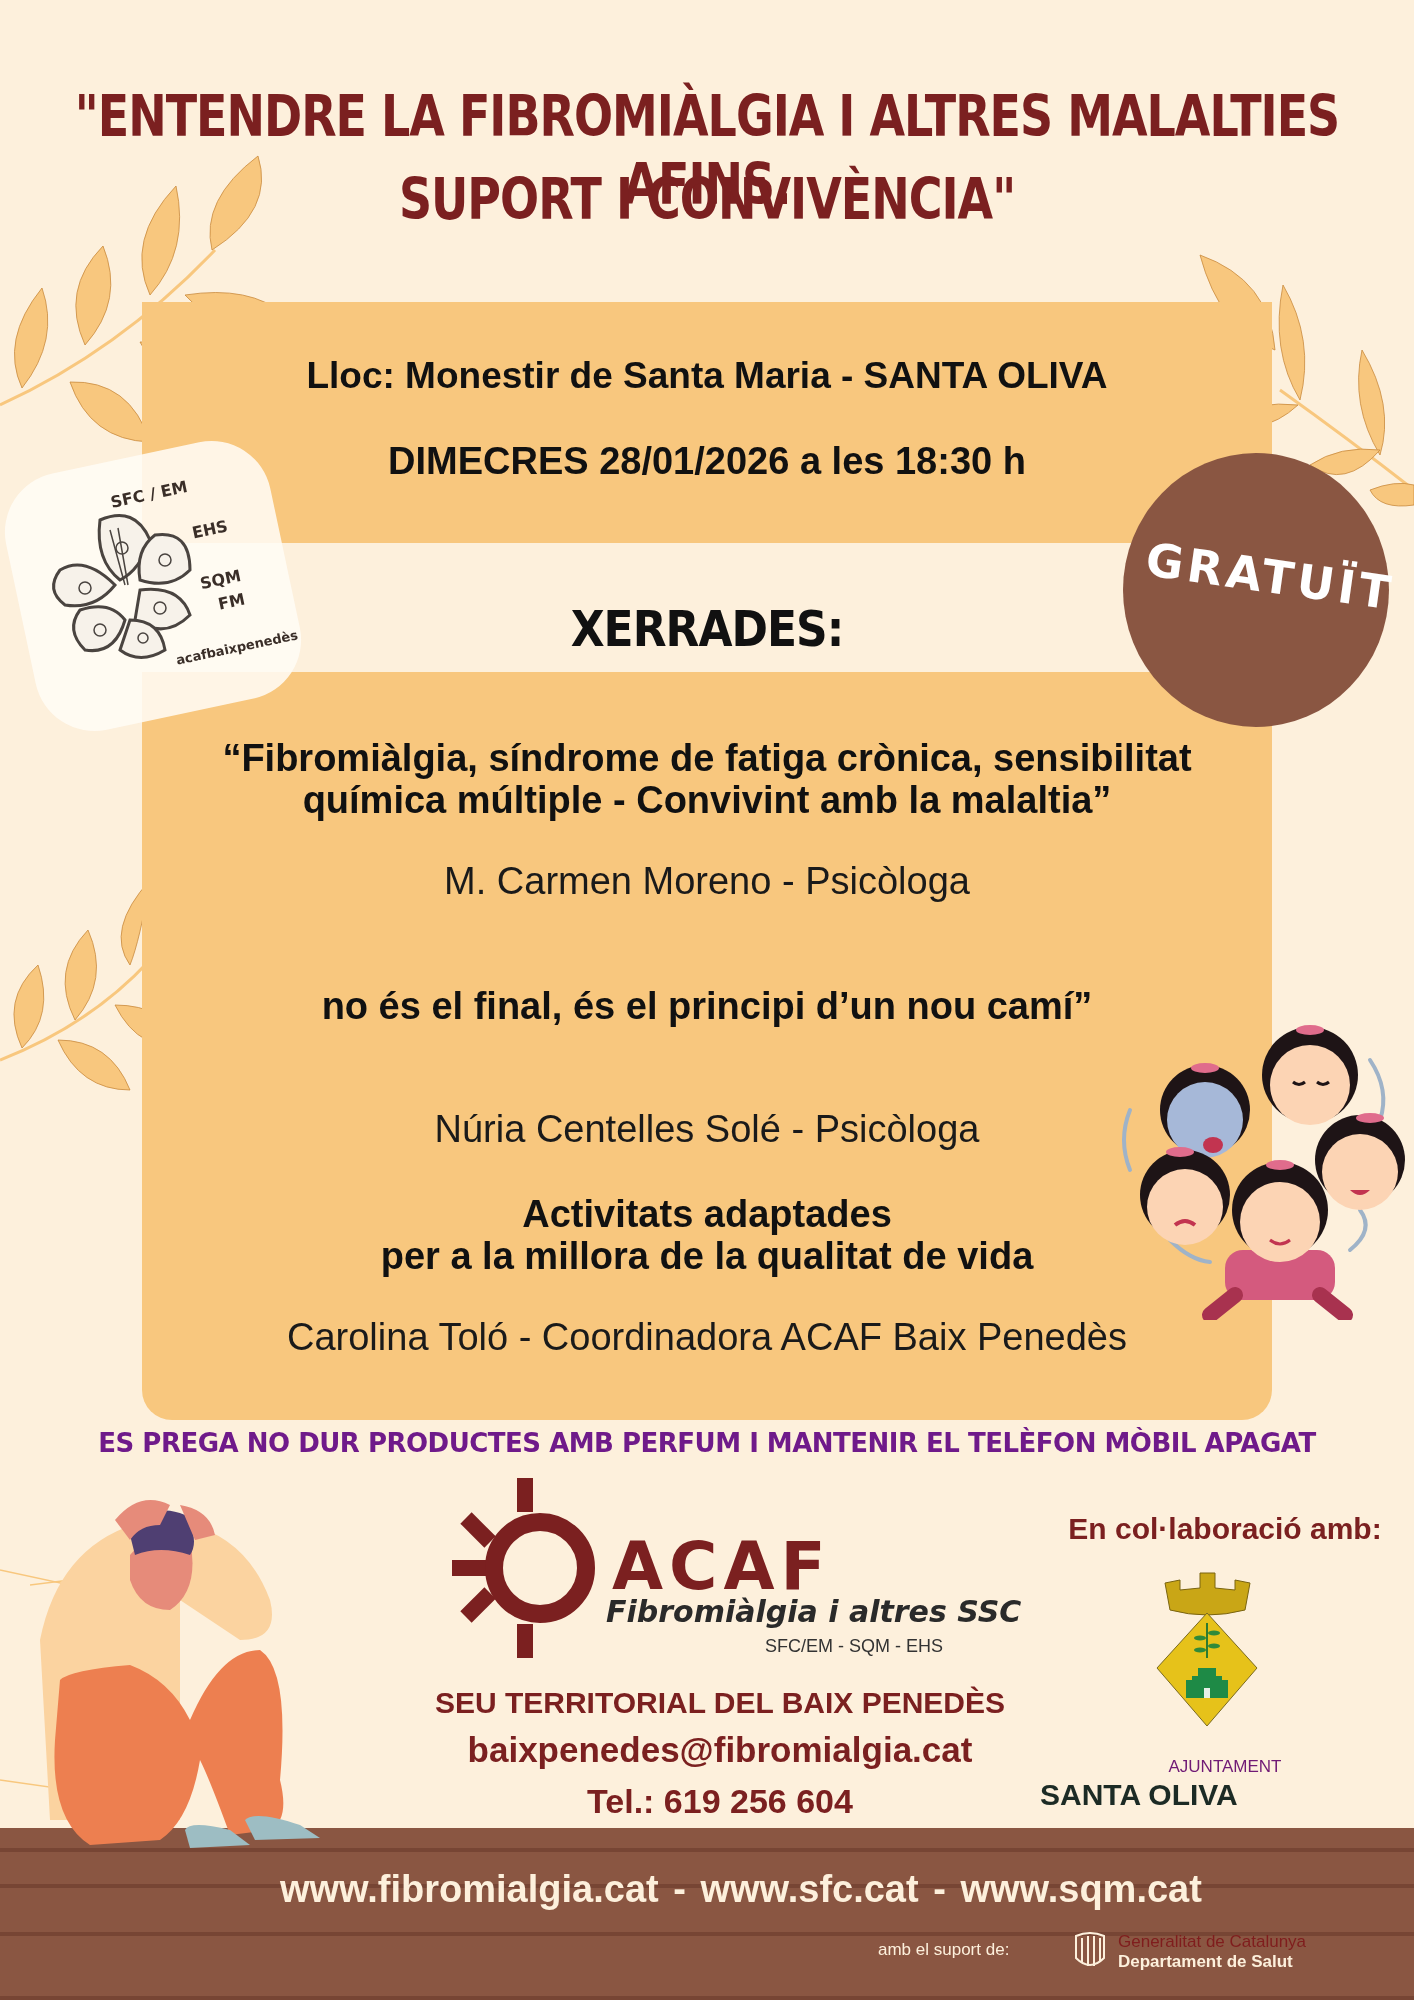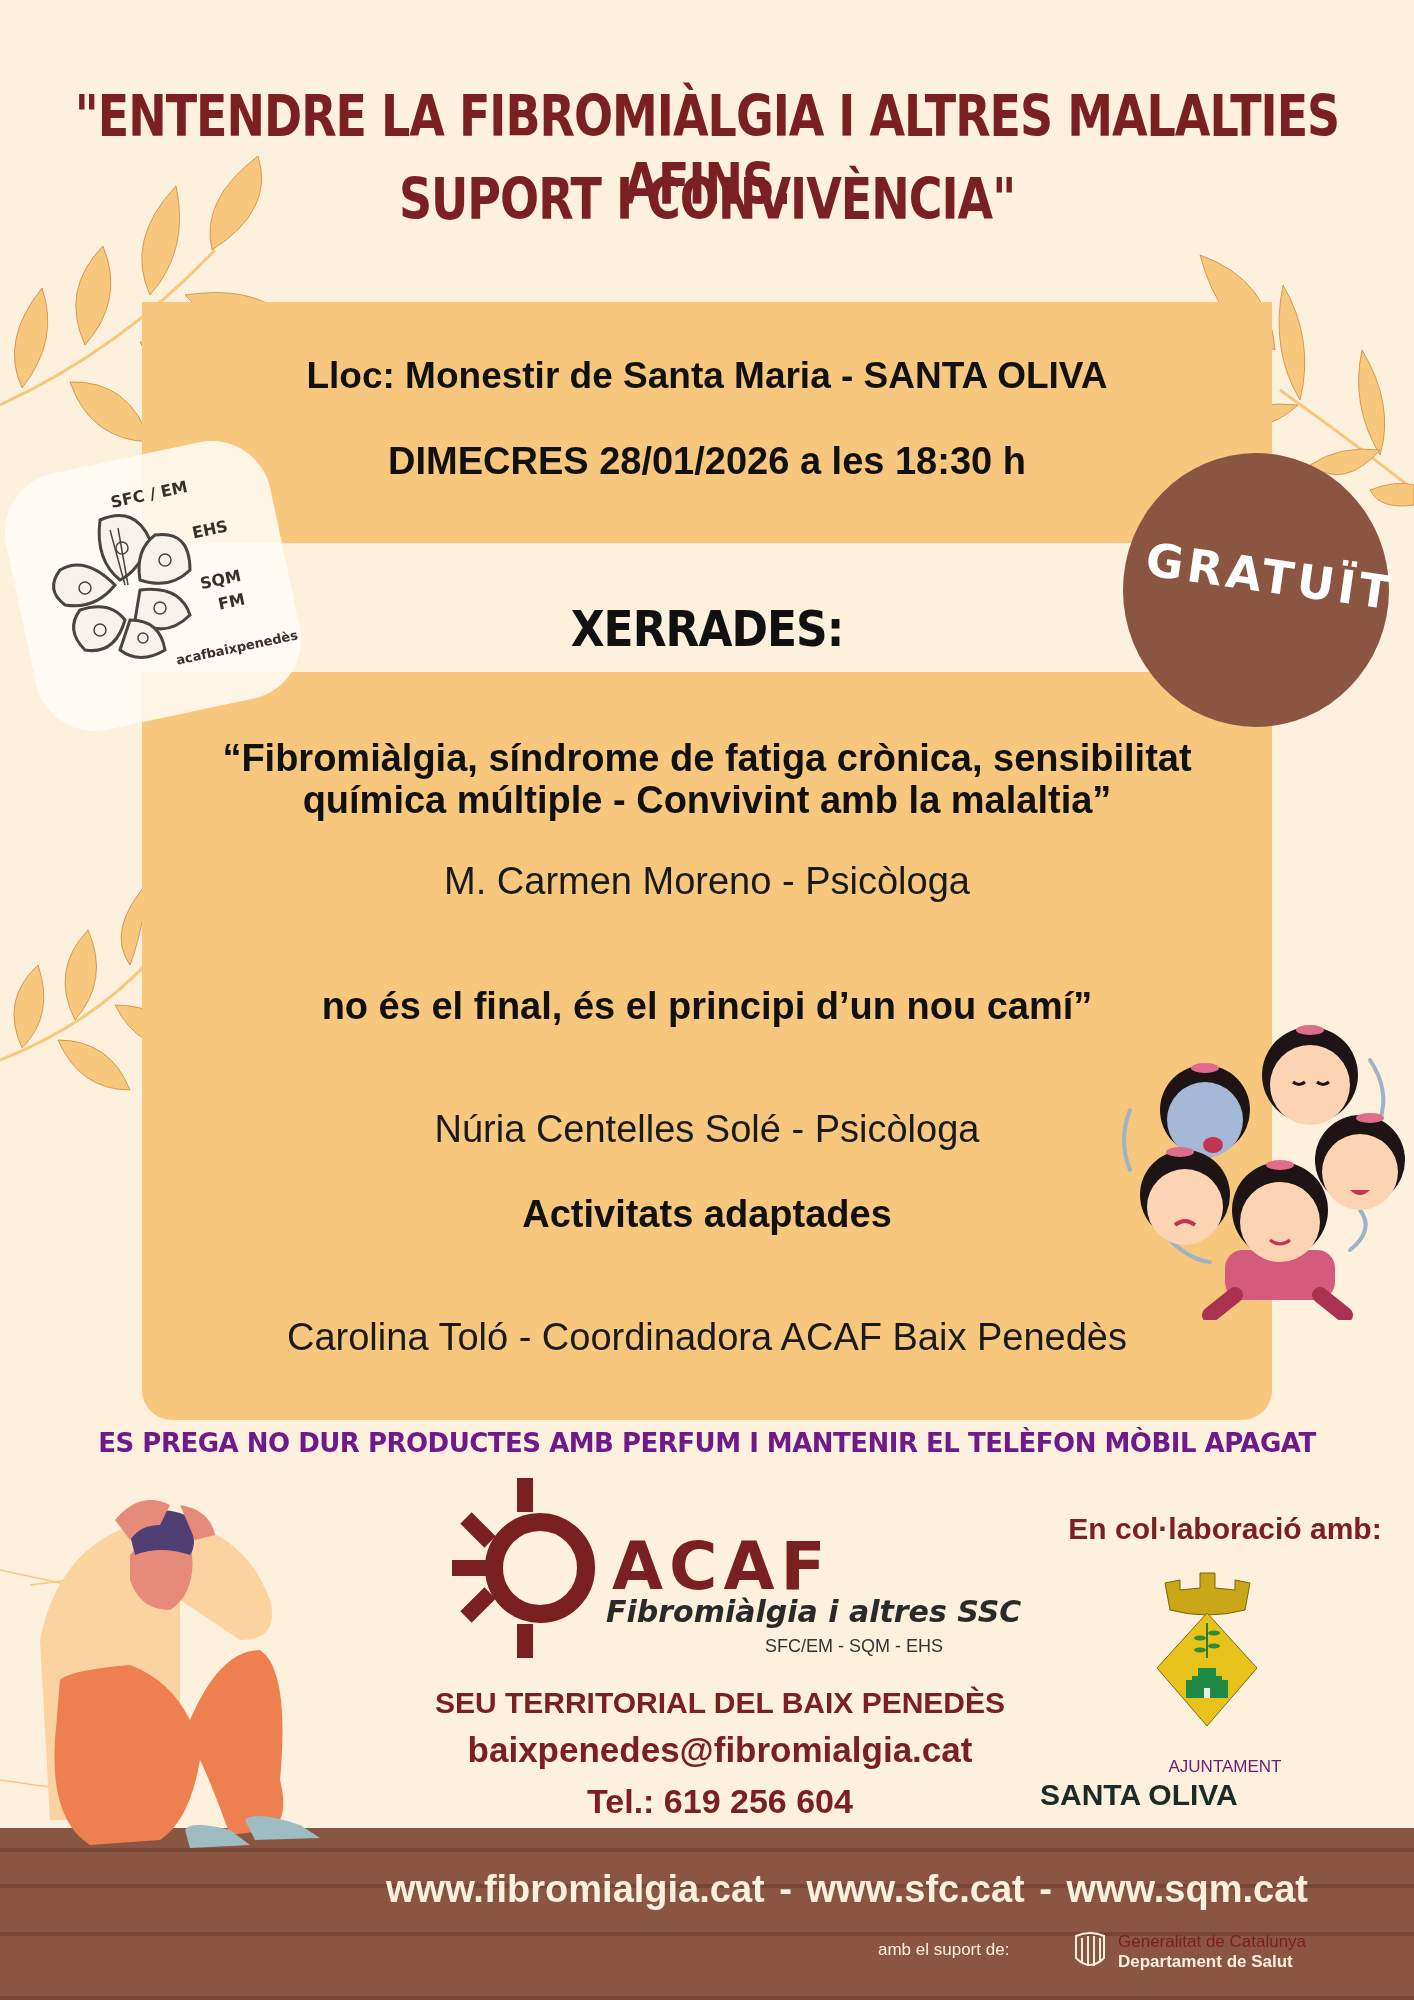--- a/index.html
+++ b/index.html
@@ -33,21 +33,21 @@
   .contact{left:420px;width:600px;text-align:center;color:#7b2020;font-weight:bold;font-family:"Liberation Sans",sans-serif;}
   .seu{top:1686px;font-size:30px;}
   .email{top:1730px;font-size:35px;}
   .tel{top:1782px;font-size:34px;}
   .collab{left:1040px;width:370px;text-align:center;top:1512px;color:#7b2020;font-weight:bold;font-size:30px;font-family:"Liberation Sans",sans-serif;}
   .ajunt{left:1040px;width:370px;text-align:center;top:1757px;color:#701a75;font-size:17px;}
   .santa{left:1040px;width:370px;text-align:left;top:1778px;color:#1c2b25;font-size:30px;font-weight:bold;}
   
   .floor{left:0;top:1828px;width:1414px;height:172px;background:#8a5642;}
   .plank{left:0;width:1414px;height:4px;background:#6f3f2f;opacity:.7;}
-  .webs{left:280px;width:1134px;top:1868px;text-align:center;color:#fdf0dc;font-weight:bold;font-size:38px;font-family:"Liberation Sans",sans-serif;word-spacing:4px;}
+  .webs{left:280px;width:1134px;top:1868px;text-align:left;color:#fdf0dc;font-weight:bold;font-size:38px;font-family:"Liberation Sans",sans-serif;word-spacing:4px;}
   .suport{left:878px;top:1940px;color:#fdf0dc;font-size:17px;}
   .gen1{left:1118px;top:1932px;color:#7f1d1d;font-size:17px;}
   .gen2{left:1118px;top:1952px;color:#fdf0dc;font-size:17px;font-weight:bold;}
 </style>
 </head>
 <body>
 
 <svg class="abs" style="left:0;top:150px" width="300" height="300" viewBox="0 0 300 300">
   <g fill="#f8c77e" stroke="#c98a3e" stroke-width="0.8">
     <path d="M0 255 Q120 200 215 100" fill="none" stroke="#f8c77e" stroke-width="3"></path>
@@ -100,20 +100,21 @@
 </div>
 <div class="abs center speaker" style="top:860px">M. Carmen Moreno - Psicòloga</div>
 
 <div class="abs center talk" style="top:985px">
   <div>no és el final, és el principi d’un nou camí”</div>
 </div>
 <div class="abs center speaker" style="top:1108px">Núria Centelles Solé - Psicòloga</div>
 
 <div class="abs center talk" style="top:1193px">
   <div>Activitats adaptades</div>
+  <div>per a la millora de la qualitat de vida</div>
 </div>
 <div class="abs center speaker" style="top:1316px">Carolina Toló - Coordinadora ACAF Baix Penedès</div>
 
 <div class="abs logo-card"></div>
 <svg class="abs" style="left:40px;top:500px" width="170" height="170" viewBox="0 0 170 170">
   <g fill="#f7f2ea" stroke="#4a4440" stroke-width="3">
     <path d="M60 20 Q95 5 110 40 Q100 70 80 80 Q55 60 60 20Z"></path>
     <path d="M115 35 Q150 30 150 70 Q130 90 100 80 Q95 50 115 35Z"></path>
     <path d="M20 70 Q45 55 75 85 Q55 110 25 105 Q5 90 20 70Z"></path>
     <path d="M100 90 Q140 85 150 115 Q125 140 95 120Z"></path>

